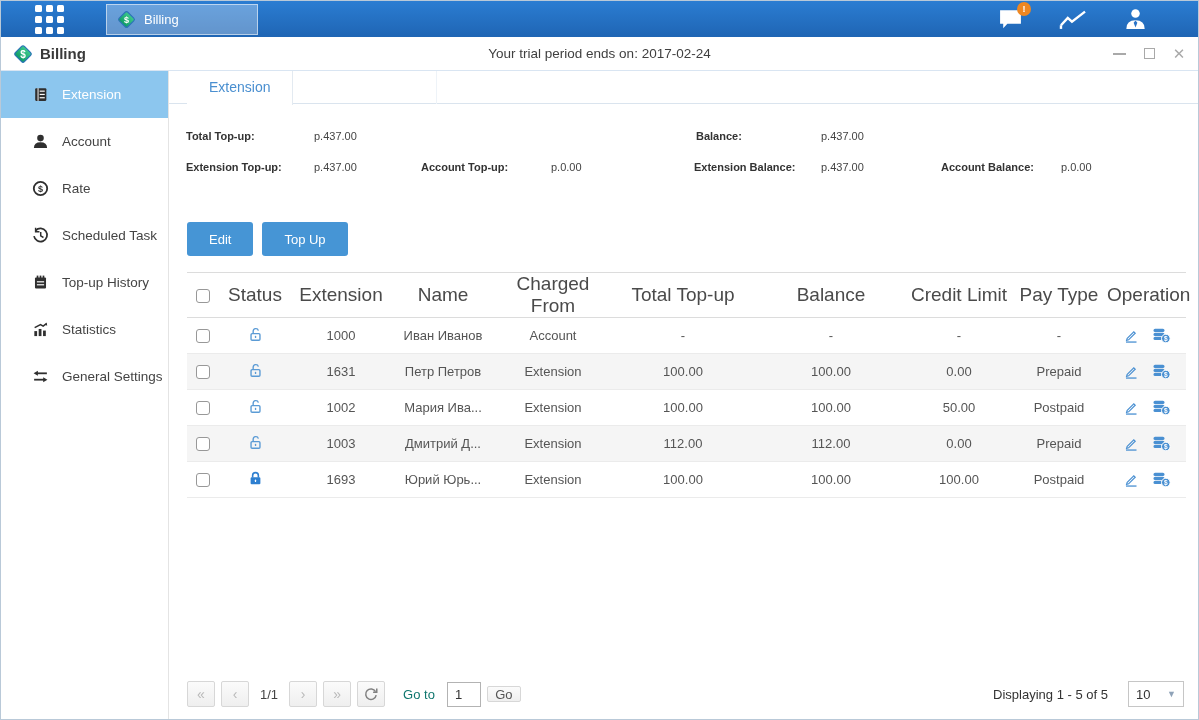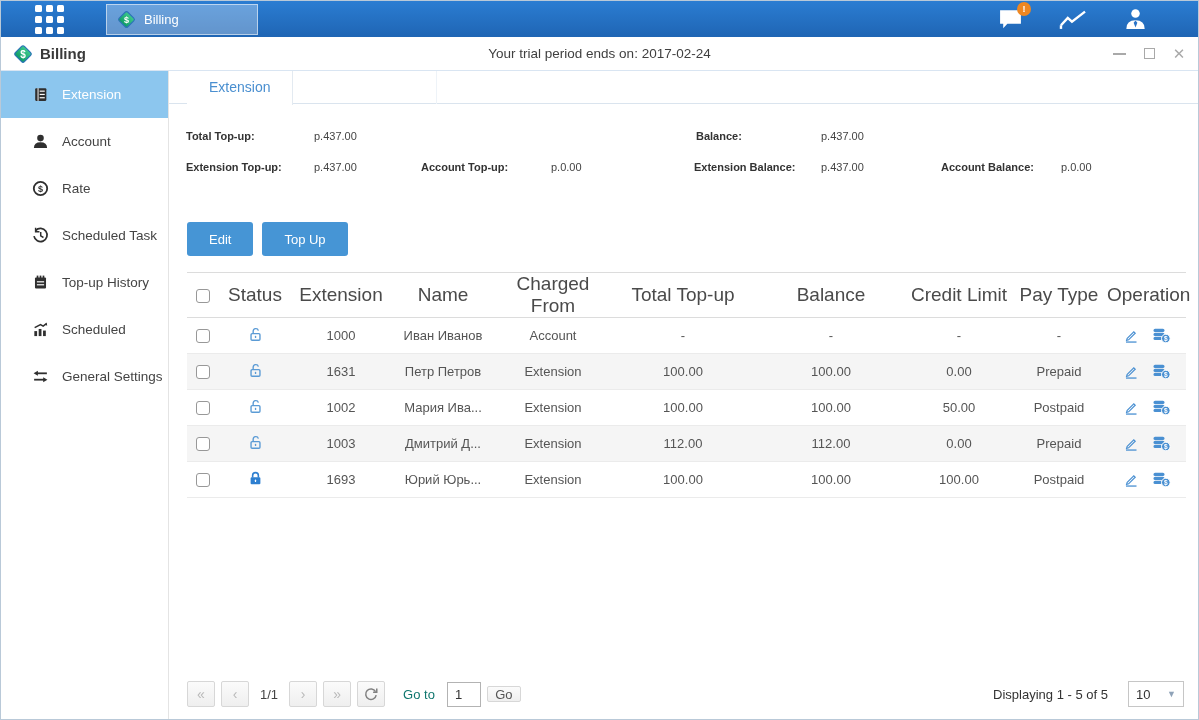--- a/index.html
+++ b/index.html
@@ -206,21 +206,21 @@
         <span>Top-up History</span>
       </div>
       <div class="side-item">
         <svg width="17" height="17" viewBox="0 0 16 16">
           <rect x="2.2" y="9.5" width="2.6" height="4.7" fill="#2f2f2f"></rect>
           <rect x="6.3" y="7.5" width="2.6" height="6.7" fill="#2f2f2f"></rect>
           <rect x="10.4" y="9" width="2.6" height="5.2" fill="#2f2f2f"></rect>
           <path d="M2.5 6.3 L8 3.3 L10.5 4.9 L13.3 2.7" fill="none" stroke="#2f2f2f" stroke-width="1.4"></path>
           <path d="M13.9 1.4 L14.3 4.5 L11.8 3.2 Z" fill="#2f2f2f"></path>
         </svg>
-        <span>Scheduled</span>
+        <span>Statistics</span>
       </div>
       <div class="side-item">
         <svg width="17" height="17" viewBox="0 0 16 16">
           <path d="M4.5 5 H14" stroke="#2f2f2f" stroke-width="1.7"></path>
           <path d="M5.5 2.6 L1.5 5 L5.5 7.4 Z" fill="#2f2f2f"></path>
           <path d="M2 11 H11.5" stroke="#2f2f2f" stroke-width="1.7"></path>
           <path d="M10.5 8.6 L14.5 11 L10.5 13.4 Z" fill="#2f2f2f"></path>
         </svg>
         <span>General Settings</span>
       </div>

